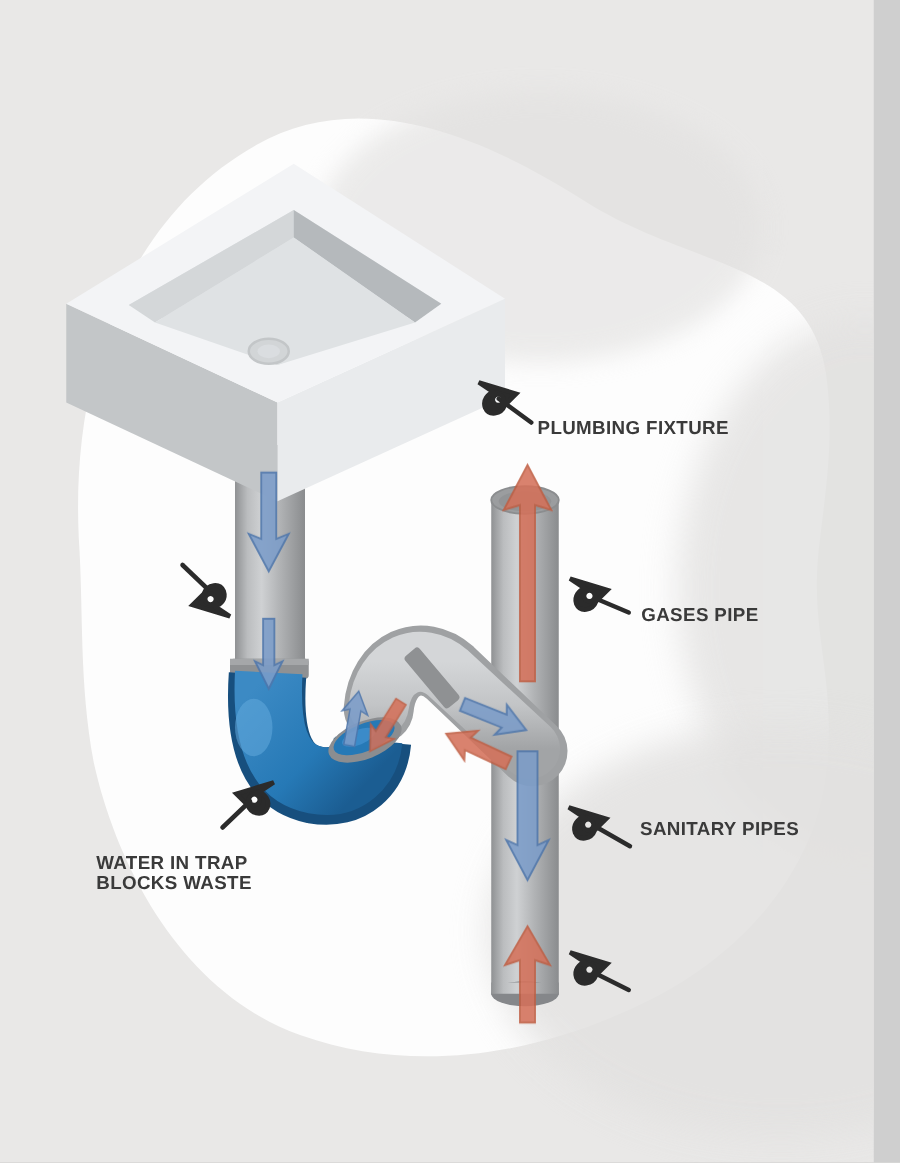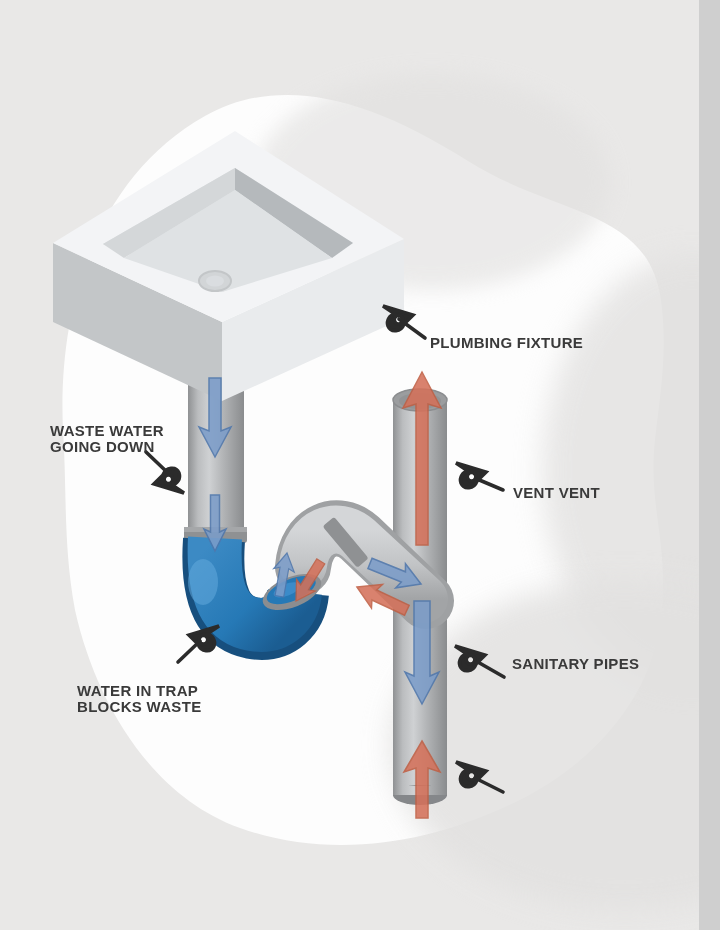--- a/index.html
+++ b/index.html
@@ -143,26 +143,22 @@
     <line x1="476" y1="661" x2="504" y2="677"></line>
     <use href="#penNib" transform="translate(455,646)"></use>
 
     <line x1="475" y1="778" x2="503" y2="792"></line>
     <use href="#penNib" transform="translate(456,762)"></use>
   </g>
 </svg>
 
 <div class="diagram-label" style="left:430px;top:335px">PLUMBING FIXTURE</div>
 
-<div class="diagram-label" style="left:50px;top:423px">
-  <div>WASTE WATER</div>
-  <div>GOING DOWN</div>
-</div>
 
-<div class="diagram-label" style="left:513px;top:485px">VENT VENT</div>
+<div class="diagram-label" style="left:513px;top:485px">GASES PIPE</div>
 
 <div class="diagram-label" style="left:77px;top:683px">
   <div>WATER IN TRAP</div>
   <div>BLOCKS WASTE</div>
 </div>
 
 <div class="diagram-label" style="left:512px;top:656px">SANITARY PIPES</div>
 
 
 </div>

